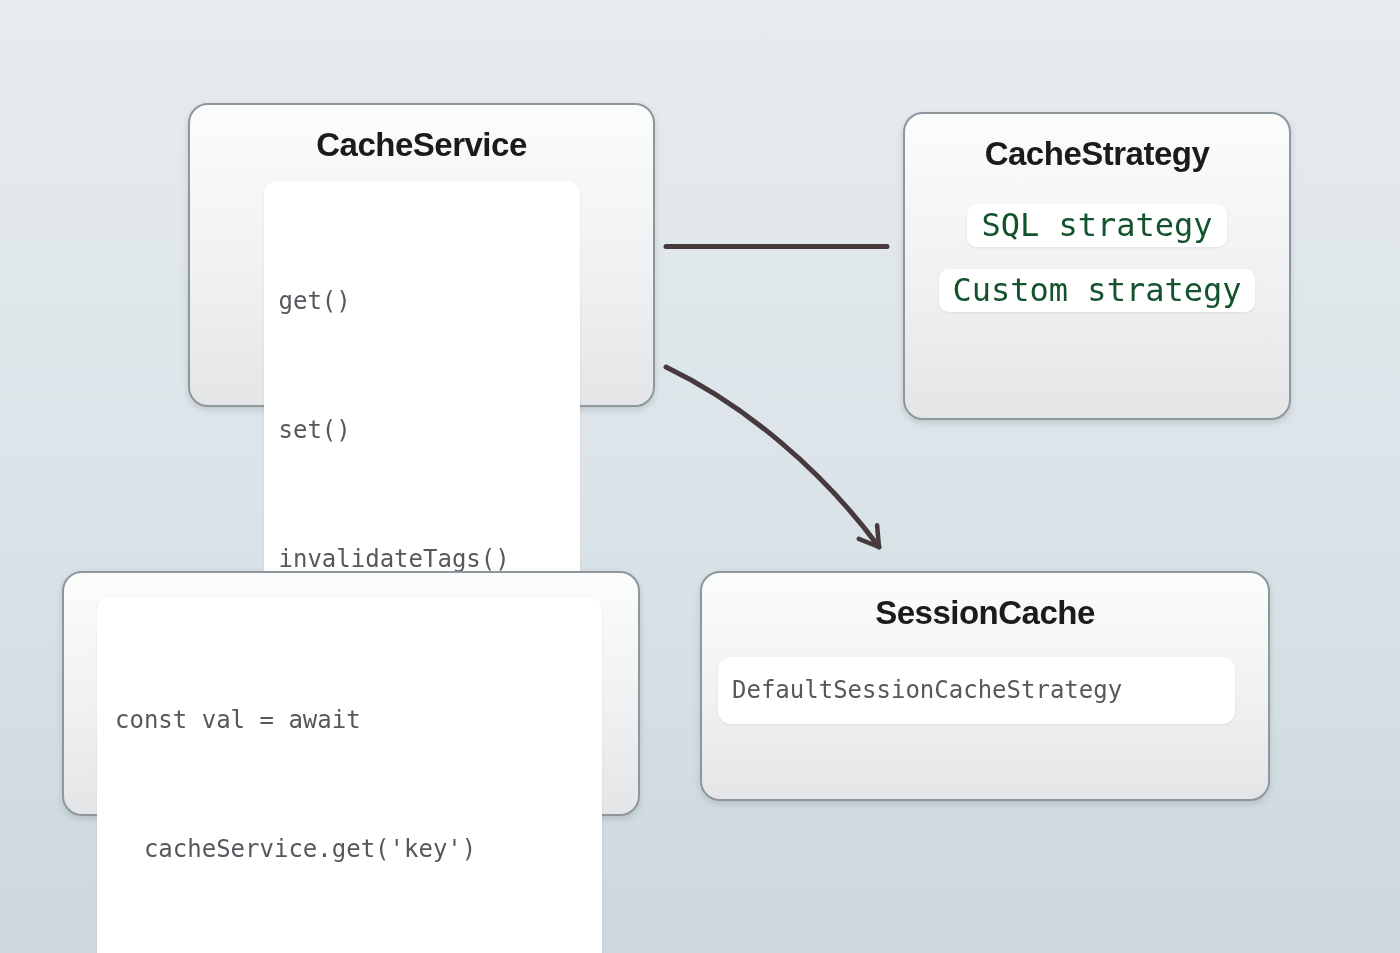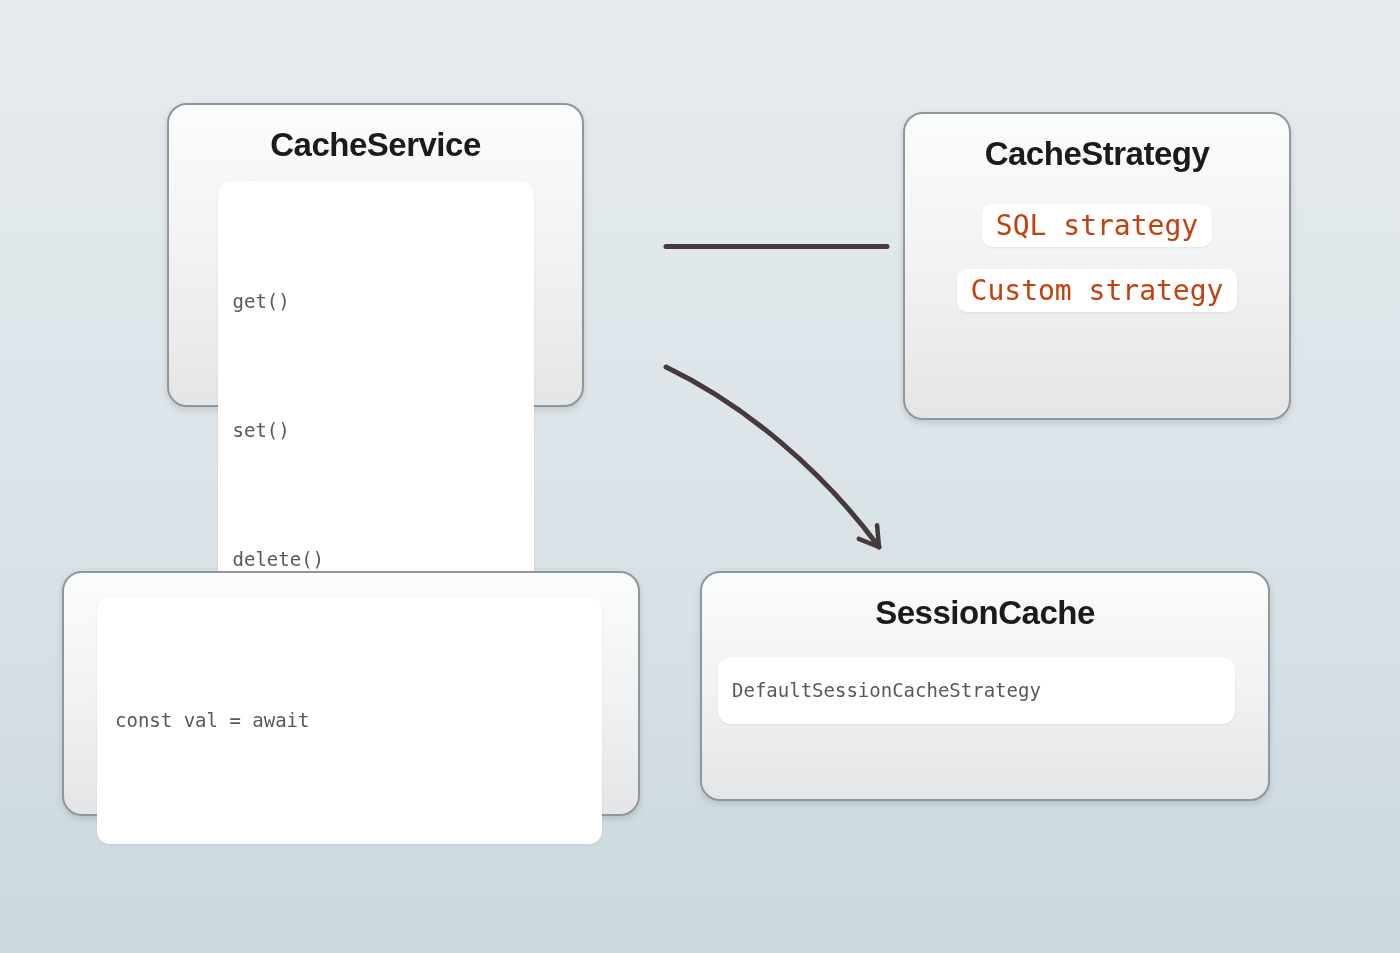--- a/index.html
+++ b/index.html
@@ -32,47 +32,47 @@
     color: #1a1b1d;
     line-height: 40px;
     white-space: nowrap;
   }
   .code-panel {
     background: #ffffff;
     border-radius: 13px;
     box-shadow: 0 1px 3px rgba(0,0,0,0.07);
     font-family: "DejaVu Sans Mono", "Liberation Mono", monospace;
     color: #55595d;
-    font-size: 19px;
+    font-size: 24px;
     line-height: 43px;
     white-space: pre;
   }
   
-  .node-cache-service { left: 167px; top: 103px; width: 417px; height: 304px; }
+  .node-cache-service { left: 188px; top: 103px; width: 467px; height: 304px; }
   .node-cache-service .code-panel {
     margin: 16px auto 0 auto;
     width: 301px;
     padding: 13px 0 13px 15px;
   }
   
   .node-cache-strategy { left: 903px; top: 112px; width: 388px; height: 308px; }
   .pill-column {
     margin-top: 30px;
     display: flex;
     flex-direction: column;
     align-items: center;
     gap: 22px;
   }
   .pill {
     background: #ffffff;
     border-radius: 10px;
     box-shadow: 0 1px 3px rgba(0,0,0,0.07);
     font-family: "DejaVu Sans Mono", "Liberation Mono", monospace;
-    color: #c2410c;
-    font-size: 28px;
+    color: #14532d;
+    font-size: 32px;
     line-height: 31px;
     padding: 6px 14px;
     white-space: pre;
   }
   
   .node-my-service { left: 62px; top: 571px; width: 578px; height: 245px; }
   .node-my-service .code-panel {
     margin: 24px 36px 0 33px;
     padding: 16px 0 16px 18px;
   }
@@ -105,36 +105,36 @@
     <path d="M 666 246.5 L 887 246.5" fill="none" stroke-width="5" stroke-linecap="round" stroke="#473a3c"></path>
     <path d="M 368 409 C 346 452, 323 495, 318 544" fill="none" stroke-width="5" stroke-linecap="round" marker-end="url(#ah)" stroke="#473a3c"></path>
     <path d="M 666 367 C 745 405, 822 470, 879 547" fill="none" stroke-width="5" stroke-linecap="round" marker-end="url(#ah)" stroke="#473a3c"></path>
   </svg>
 
   <div class="node node-cache-service">
     <div class="node-title">CacheService</div>
     <div class="code-panel">
       <div>get()</div>
       <div>set()</div>
-      <div>delete()</div>
       <div>invalidateTags()</div>
     </div>
   </div>
 
   <div class="node node-cache-strategy">
     <div class="node-title">CacheStrategy</div>
     <div class="pill-column">
       <div class="pill">SQL strategy</div>
       <div class="pill">Custom strategy</div>
     </div>
   </div>
 
   <div class="node node-my-service">
     <div class="code-panel">
       <div>const val = await</div>
+      <div>  cacheService.get('key')</div>
     </div>
   </div>
 
   <div class="node node-session-cache">
     <div class="node-title">SessionCache</div>
     <div class="code-panel">DefaultSessionCacheStrategy</div>
   </div>
 
 </div>
 

